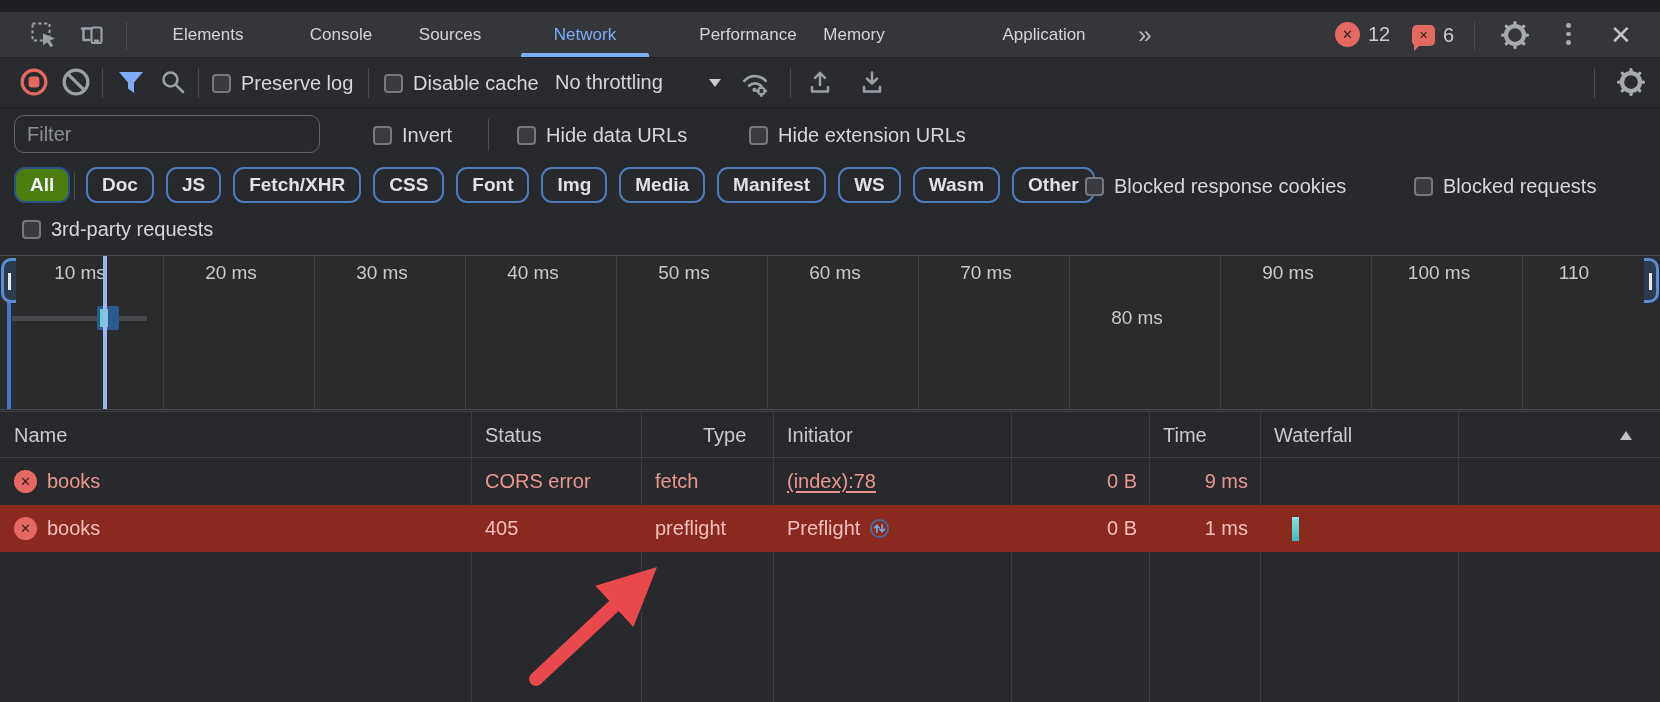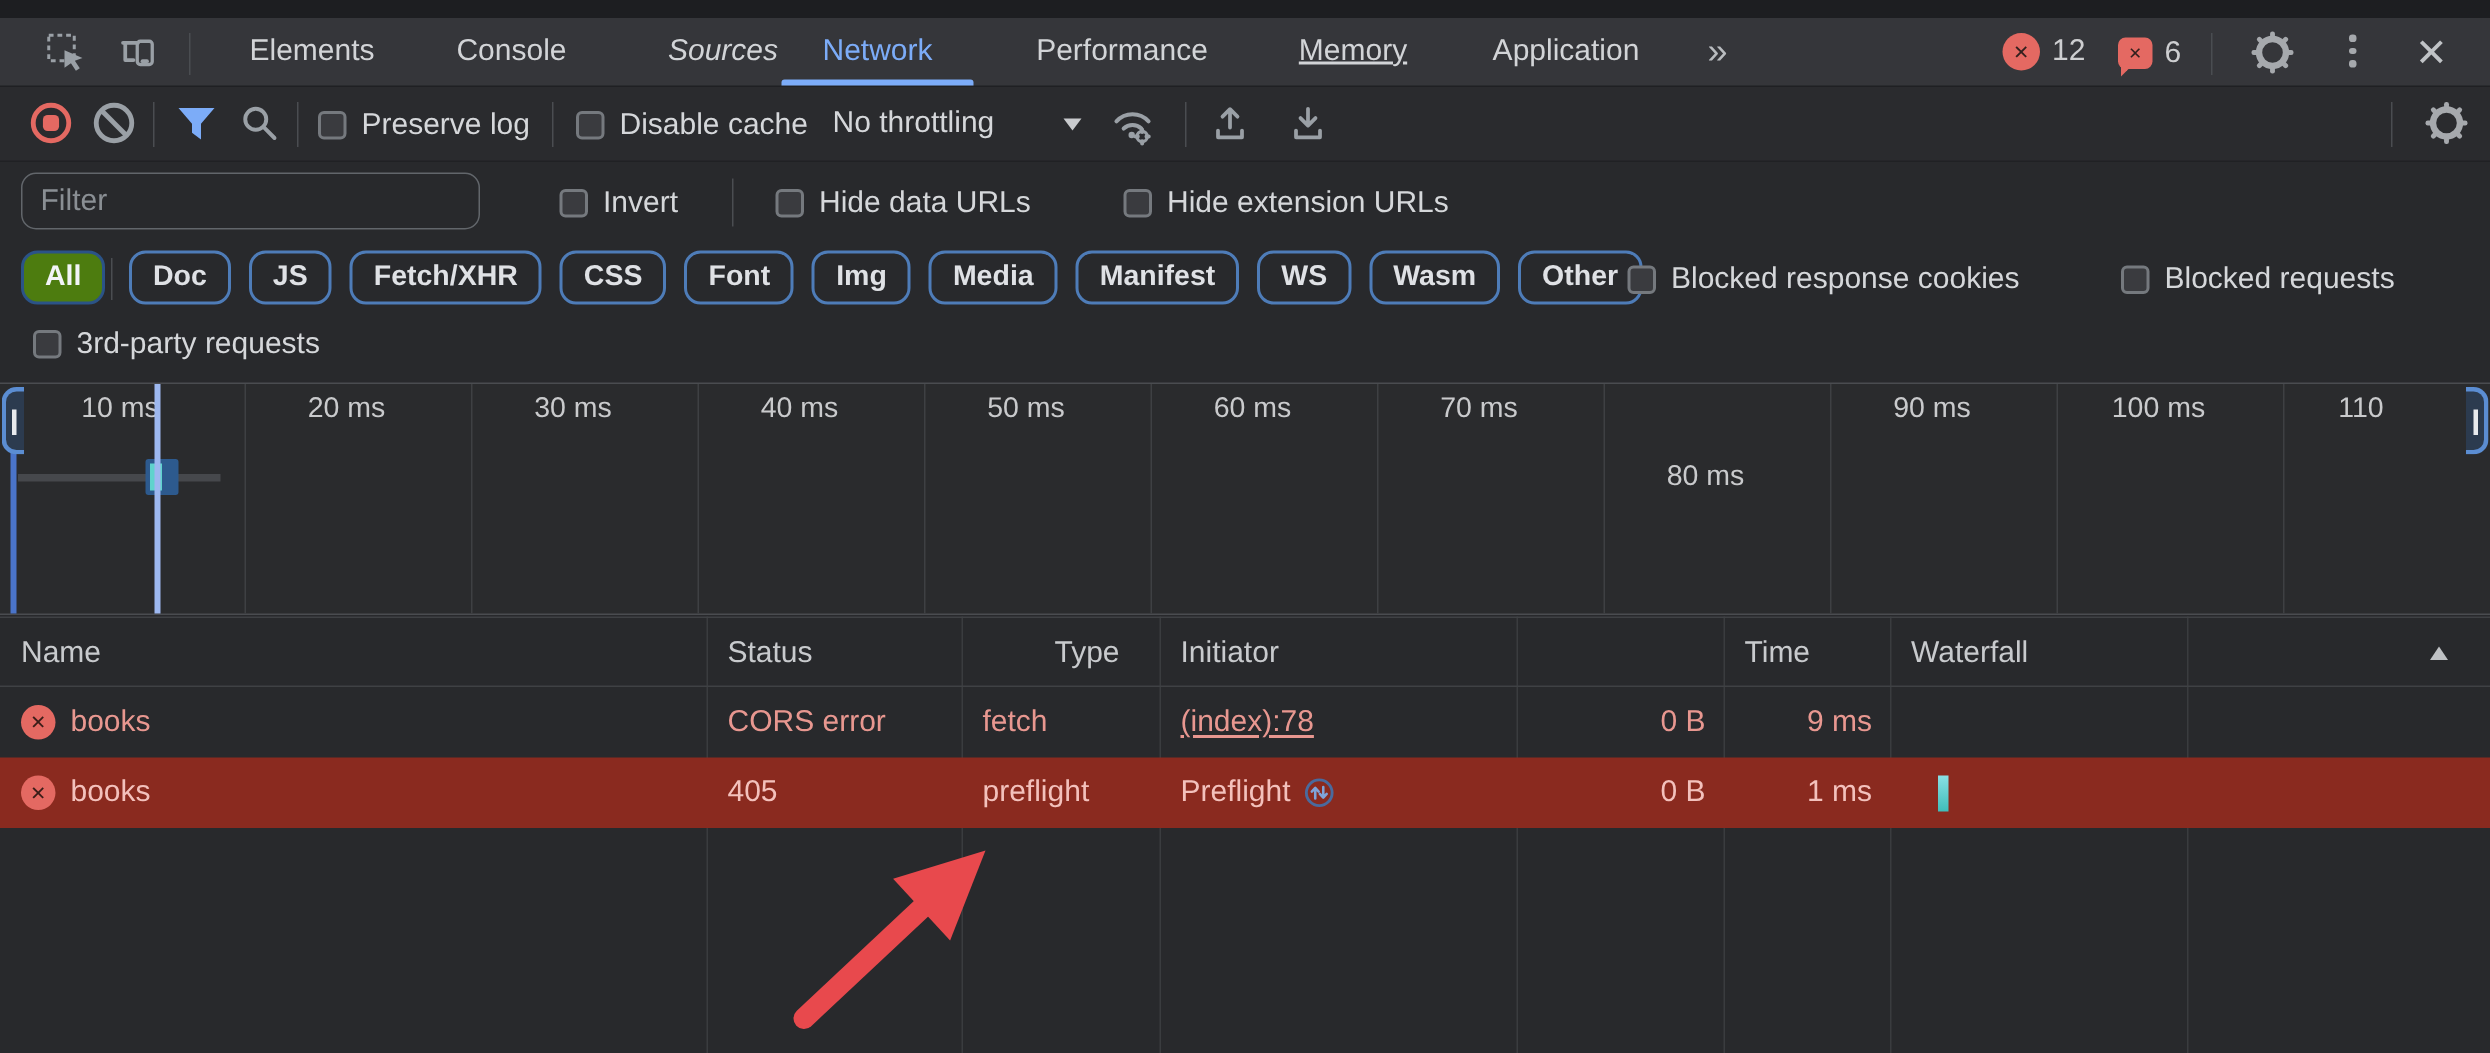--- a/index.html
+++ b/index.html
@@ -4,21 +4,21 @@
 <style>
   * { margin:0; padding:0; box-sizing:border-box; }
   html,body { background:#18191b; }
   body { font-family:"Liberation Sans","DejaVu Sans",sans-serif; }
   #root { position:relative; width:1660px; height:702px; background:#28292c; overflow:hidden; color:#d8dadd; }
   .abs { position:absolute; }
 
   
   #top-strip { left:0; top:0; width:1660px; height:12px; background:#1d1e21; }
   #tabbar { left:0; top:12px; width:1660px; height:46px; background:#35363a; border-bottom:1px solid #1f2023; }
-  .tab { position:absolute; top:0; height:45px; display:flex; align-items:center; justify-content:center; font-size:20px; color:#d2d4d7; cursor:default; }
+  .tab { position:absolute; top:0; height:45px; display:flex; align-items:center; justify-content:center; font-size:17px; color:#d2d4d7; cursor:default; }
   .tab.active { color:#7cacf8; }
   .tab.active::after { content:""; position:absolute; left:-20px; right:-20px; bottom:0; height:4px; background:#7cacf8; border-radius:2px 2px 0 0; }
   .vdiv { position:absolute; width:1px; background:#4a4d51; }
   .badge-num { font-size:20px; color:#cdced0; }
   .err-badge { width:25px; height:25px; border-radius:50%; background:#e46962; color:#33201e; font-size:13px; font-weight:bold; display:flex; align-items:center; justify-content:center; }
   .iss-badge { width:23px; height:21px; border-radius:5px; background:#e46962; color:#33201e; font-size:11px; font-weight:bold; display:flex; align-items:center; justify-content:center; position:relative; }
   .iss-badge::after { content:""; position:absolute; left:2px; bottom:-5px; border:4px solid transparent; border-top-color:#e46962; border-left-color:#e46962; }
   .dots3 { display:flex; flex-direction:column; gap:4px; }
   .dots3 i { width:4.5px; height:4.5px; border-radius:50%; background:#a6a9ad; }
 
@@ -94,30 +94,30 @@
       </svg>
     </div>
     <div class="vdiv" style="left:126px;top:10px;height:28px;"></div>
 
     <div class="tab" style="left:158px;width:100px;">
         <span>Elements</span>
       </div>
     <div class="tab" style="left:296px;width:90px;">
         <span>Console</span>
       </div>
-    <div class="tab" style="left:436px;width:92px;font-style:italic;">
+    <div class="tab" style="left:404px;width:92px;">
         <span>Sources</span>
       </div>
     <div class="tab active" style="left:541px;width:88px;">
         <span>Network</span>
       </div>
     <div class="tab" style="left:682px;width:132px;">
         <span>Performance</span>
       </div>
-    <div class="tab" style="left:856px;width:92px;text-decoration:underline;">
+    <div class="tab" style="left:808px;width:92px;">
         <span>Memory</span>
       </div>
     <div class="tab" style="left:986px;width:116px;">
         <span>Application</span>
       </div>
     <div class="tab" style="left:1124px;width:42px;font-size:24px;color:#b9bcbf;">
         <span>»</span>
       </div>
 
     <div class="abs" style="left:1335px;top:10px;display:flex;align-items:center;gap:8px;">

